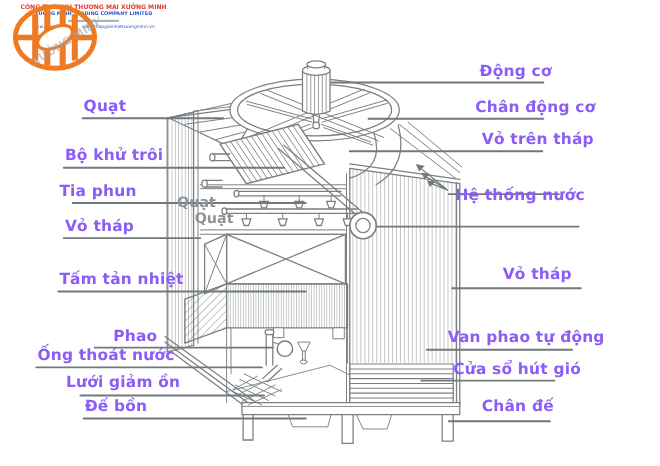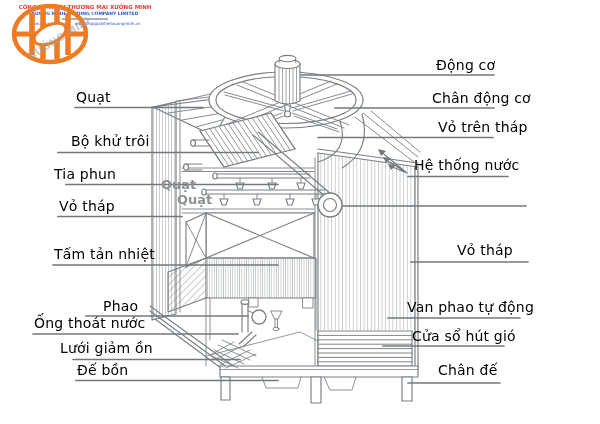--- a/index.html
+++ b/index.html
@@ -3,21 +3,21 @@
 <meta charset="utf-8">
 <style>
   html,body{margin:0;padding:0;background:#fff;}
   .stage{
     position:relative;width:600px;height:424px;background:#ffffff;overflow:hidden;
     font-family:"DejaVu Sans","Liberation Sans",sans-serif;
   }
   .stage svg{position:absolute;left:0;top:0;}
   .part-label{
     position:absolute;white-space:nowrap;
-    font-size:14px;font-weight:400;color:#000000;letter-spacing:.2px;line-height:15px;
+    font-size:14px;font-weight:700;color:#8b5cf6;letter-spacing:.2px;line-height:15px;
   }
   .part-label.small{font-size:13px;}
   .inner-label{
     position:absolute;white-space:nowrap;
     font-size:13px;font-weight:600;color:#8d9296;line-height:14px;
   }
   .logo{position:absolute;left:10px;top:4px;width:150px;text-align:center;}
   .logo .l1{font-size:5.5px;font-weight:700;color:#e23b30;white-space:nowrap;}
   .logo .l2{font-size:4.5px;font-weight:700;color:#2f55c9;white-space:nowrap;margin-top:1px;}
   .logo .l3bar{width:46px;height:2px;background:#aab3bd;margin:2px auto 1px auto;}
@@ -234,31 +234,31 @@
     <div class="webs">
       <span>www.xuongminh.vn</span>
       <span>www.thapgiainhietxuongminh.vn</span>
     </div>
   </div>
 
   <div class="inner-label" style="left:161px;top:178px">Quạt</div>
   <div class="inner-label" style="left:177px;top:193px">Quạt</div>
 
   <div class="part-label" style="left:76px;top:90px">Quạt</div>
-  <div class="part-label" style="left:71px;top:134px">Bộ khử trôi</div>
+  <div class="part-label" style="left:59px;top:134px">Bộ khử trôi</div>
   <div class="part-label" style="left:54px;top:167px">Tia phun</div>
   <div class="part-label" style="left:59px;top:199px">Vỏ tháp</div>
   <div class="part-label" style="left:54px;top:247px">Tấm tản nhiệt</div>
   <div class="part-label" style="left:103px;top:299px">Phao</div>
   <div class="part-label" style="left:34px;top:316px">Ống thoát nước</div>
   <div class="part-label" style="left:60px;top:341px">Lưới giảm ồn</div>
   <div class="part-label" style="left:77px;top:363px">Đế bồn</div>
 
   <div class="part-label" style="left:436px;top:58px">Động cơ</div>
   <div class="part-label" style="left:438px;top:120px">Vỏ trên tháp</div>
   <div class="part-label" style="left:432px;top:91px">Chân động cơ</div>
-  <div class="part-label" style="left:414px;top:158px">Hệ thống nước</div>
+  <div class="part-label" style="left:414px;top:171px">Hệ thống nước</div>
   <div class="part-label" style="left:457px;top:243px">Vỏ tháp</div>
   <div class="part-label" style="left:412px;top:329px">Cửa sổ hút gió</div>
   <div class="part-label" style="left:407px;top:300px">Van phao tự động</div>
   <div class="part-label" style="left:438px;top:363px">Chân đế</div>
 
 </div>
 
 </body></html>

